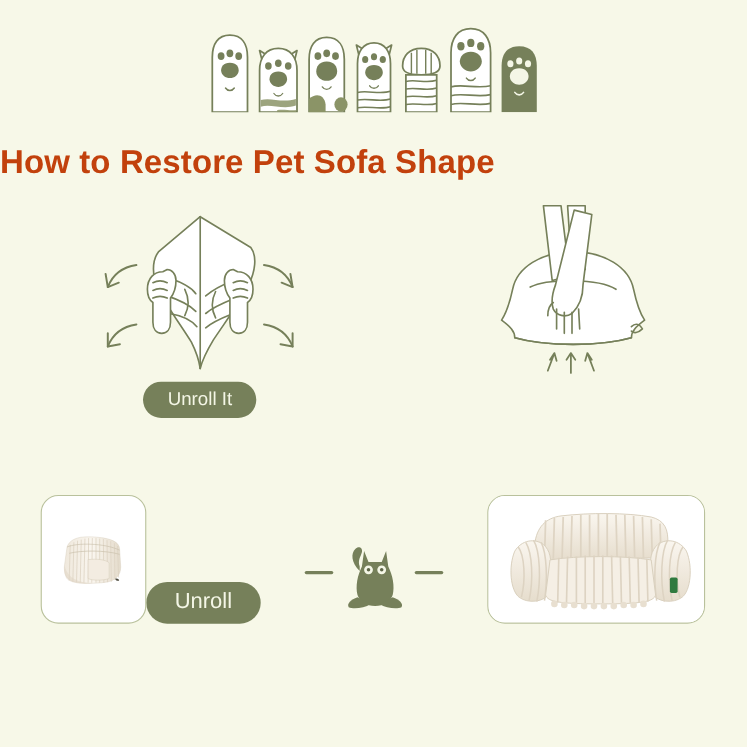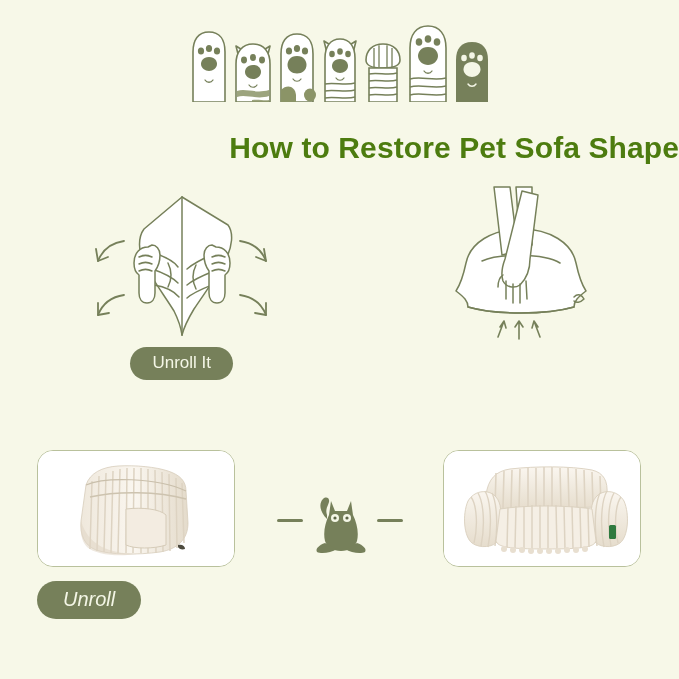--- a/index.html
+++ b/index.html
@@ -28,24 +28,24 @@
     gap: 3px;
   }
   #paw-banner svg { display: block; }
 
   
   #page-title {
     position: absolute;
     left: 0;
     top: 111px;
     width: 679px;
-    text-align: right;
+    text-align: left;
     font-size: 30px;
     font-weight: bold;
-    color: #4d7c0f;
+    color: #c2410c;
     letter-spacing: 0.1px;
   }
 
   
   #steps-row {
     position: absolute;
     left: 0;
     top: 182px;
     width: 679px;
     height: 210px;
@@ -92,23 +92,22 @@
     left: 0;
     top: 450px;
     width: 679px;
     height: 170px;
   }
   .photo-block {
     position: absolute;
     top: 0;
     width: 200px;
     display: flex;
-    flex-direction: column;
-    align-items: flex-start;
-    font-style: italic;
+    flex-direction: row;
+    align-items: flex-end;
   }
   #photo-block-before { left: 37px; }
   #photo-block-after  { left: 443px; }
 
   .photo-card {
     width: 198px;
     height: 117px;
     background: #ffffff;
     border: 1px solid #b9c19c;
     border-radius: 16px;

